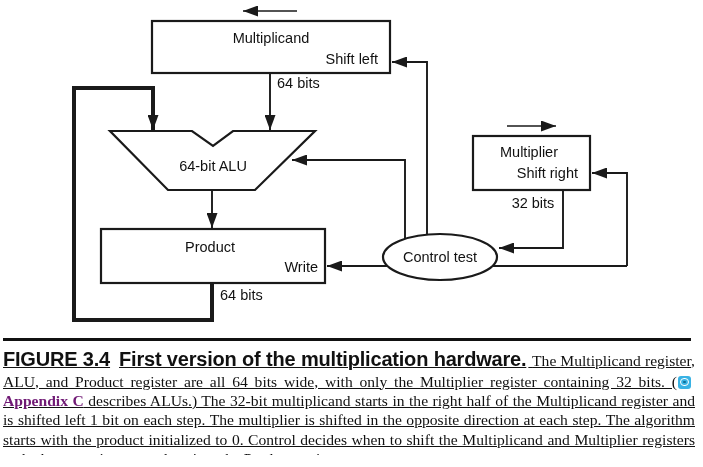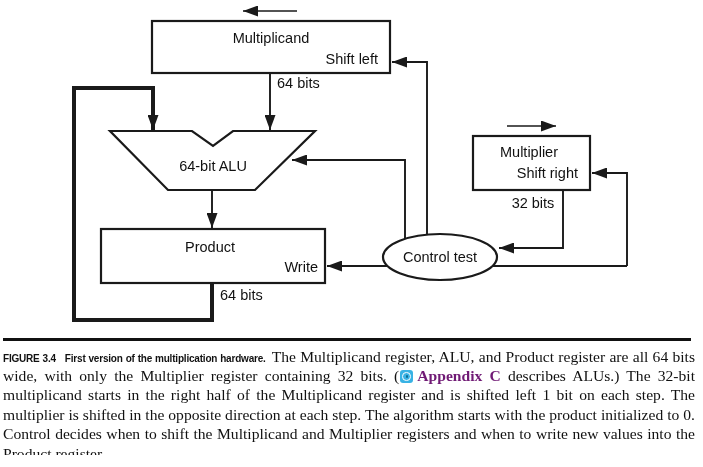--- a/index.html
+++ b/index.html
@@ -3,20 +3,21 @@
 <meta charset="utf-8">
 <style>
   html,body{margin:0;padding:0;background:#ffffff;}
   .page{
     position:relative;
     width:703px;height:455px;
     background:#ffffff;
     font-family:"Liberation Sans",sans-serif;
     color:#111;
     overflow:hidden;
+    text-decoration:underline;
   }
   .diagram{display:block;width:703px;height:338px;}
   .diagram text{
     font-family:"Liberation Sans",sans-serif;
     font-size:14.5px;
     fill:#111;
   }
   .caption{
     width:692px;
     margin:0 5px 0 3px;
@@ -27,21 +28,21 @@
   .caption p{
     margin:0;
     font-family:"Liberation Serif",serif;
     font-size:15.6px;
     line-height:1.25;
     text-align:justify;
   }
   .fig-label,.fig-title{
     font-family:"Liberation Sans",sans-serif;
     font-weight:bold;
-    font-size:10px;
+    font-size:20px;
     letter-spacing:-0.2px;
   }
   .fig-label{margin-right:9px;}
   .fig-title{margin-right:2px;}
   .appendix-link{
     color:#701a75;
     font-weight:bold;
     text-decoration:none;
     cursor:pointer;
   }

